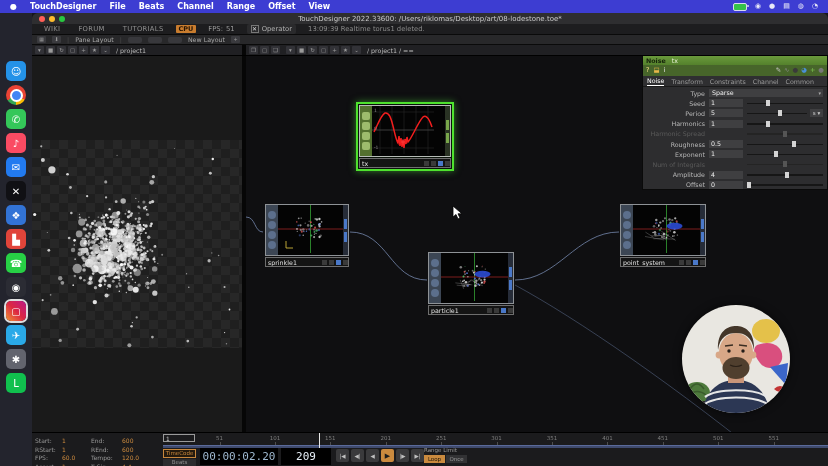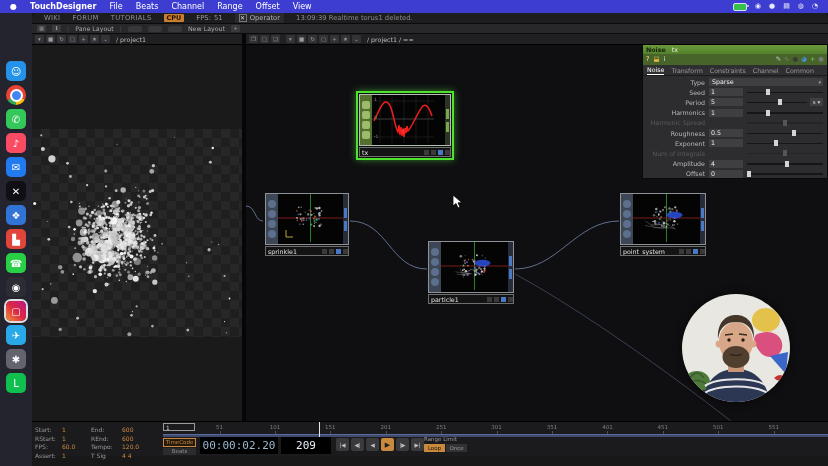--- a/index.html
+++ b/index.html
@@ -2,21 +2,21 @@
 <html><head>
 <meta charset="utf-8">
 <style>
   html,body{margin:0;padding:0;background:#101018;}
   .screen{position:relative;width:828px;height:466px;overflow:hidden;
     font-family:"DejaVu Sans",sans-serif;background:#15151c;-webkit-font-smoothing:antialiased;}
   
   .menubar{position:absolute;left:0;top:0;width:828px;height:13px;background:#3d3dd2;
     display:flex;align-items:center;padding:0 10px;box-sizing:border-box;color:#fff;font-size:8px;gap:13px;}
   .menubar .apple{font-size:8px;}
-  .menubar .mitem{white-space:nowrap;}
+  .menubar .mitem{white-space:nowrap;font-weight:bold;}
   .menubar .mitem.app{font-weight:bold;}
   .mstatus{margin-left:auto;display:flex;align-items:center;gap:8px;}
   .micon{color:#e8e8f8;font-size:7px;line-height:1;}
   .battery{width:12px;height:6px;border:1px solid #d9d9f0;border-radius:2px;position:relative;background:#35c24a;}
   .battery:after{content:"";position:absolute;right:-3px;top:1px;width:2px;height:2px;background:#d9d9f0;border-radius:1px;}
   
   .dock{position:absolute;left:0;top:13px;width:32px;height:453px;background:#23242d;
     display:flex;flex-direction:column;align-items:center;padding-top:48px;box-sizing:border-box;gap:4px;}
   .dock-icon{width:20px;height:20px;border-radius:5px;display:flex;align-items:center;justify-content:center;
     color:#fff;font-size:10px;flex:0 0 auto;}
@@ -175,23 +175,31 @@
       <div class="dock-icon" style="background: rgb(39, 208, 69);">☎</div>
       <div class="dock-icon" style="background: rgb(43, 44, 52);">◉</div>
       <div class="dock-icon ig active">▢</div>
       <div class="dock-icon" style="background: rgb(42, 169, 232);">✈</div>
       <div class="dock-icon" style="background: rgb(98, 100, 110);">✱</div>
       <div class="dock-icon" style="background: rgb(16, 192, 78);">L</div>
     </div>
 
   <div class="window">
 
+    <div class="titlebar">
+      <span class="tlights">
+        <span class="tlight" style="background:#ff5f57"></span>
+        <span class="tlight" style="background:#febc2e"></span>
+        <span class="tlight" style="background:#28c840"></span>
+      </span>
+      <span class="title">TouchDesigner 2022.33600: /Users/riklomas/Desktop/art/08-lodestone.toe*</span>
+    </div>
 
     <div class="toolbar">
-      <span id="tb-links" style="display:flex;gap:12px;">
+      <span id="tb-links" style="display:flex;gap:18px;">
           <span class="tlink">WIKI</span>
           <span class="tlink">FORUM</span>
           <span class="tlink">TUTORIALS</span>
         </span>
       <span class="cpu-badge">CPU</span>
       <span class="fpsgrp">
         <span>FPS:</span>
         <span>51</span>
       </span>
       <span class="rt">

